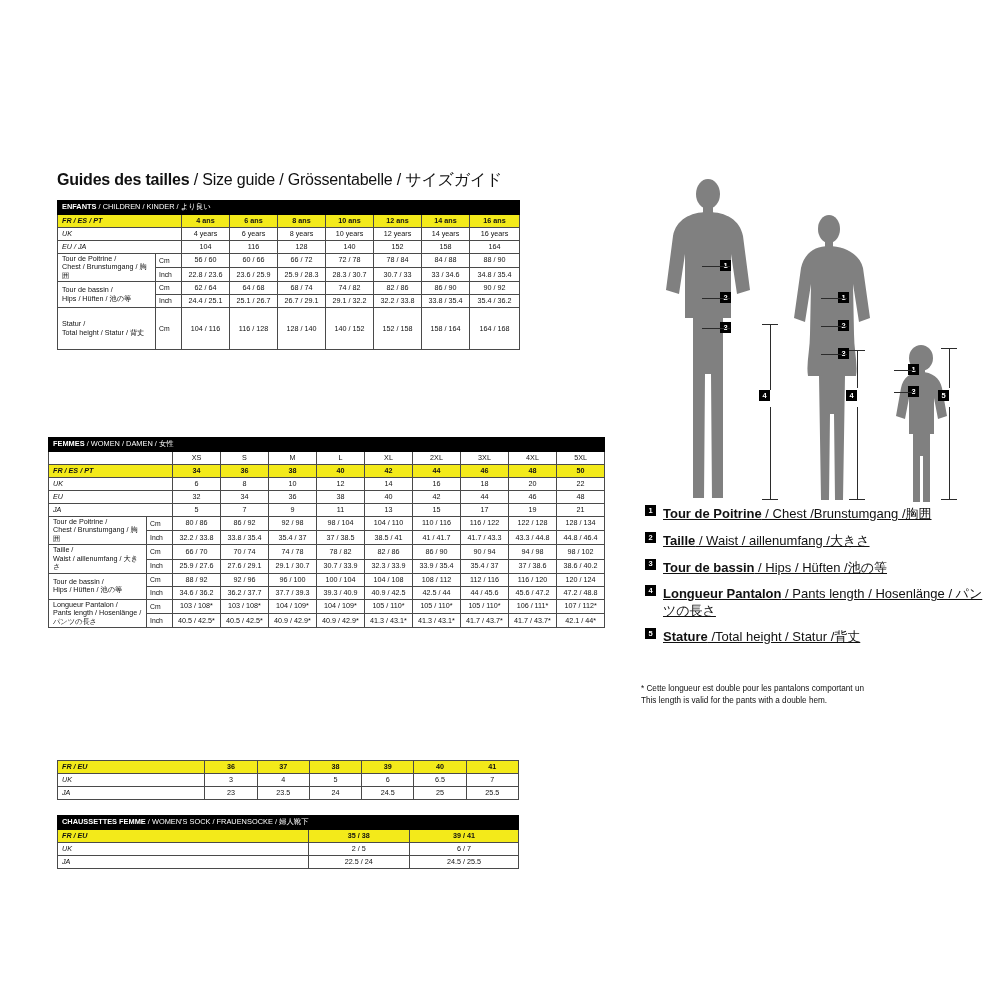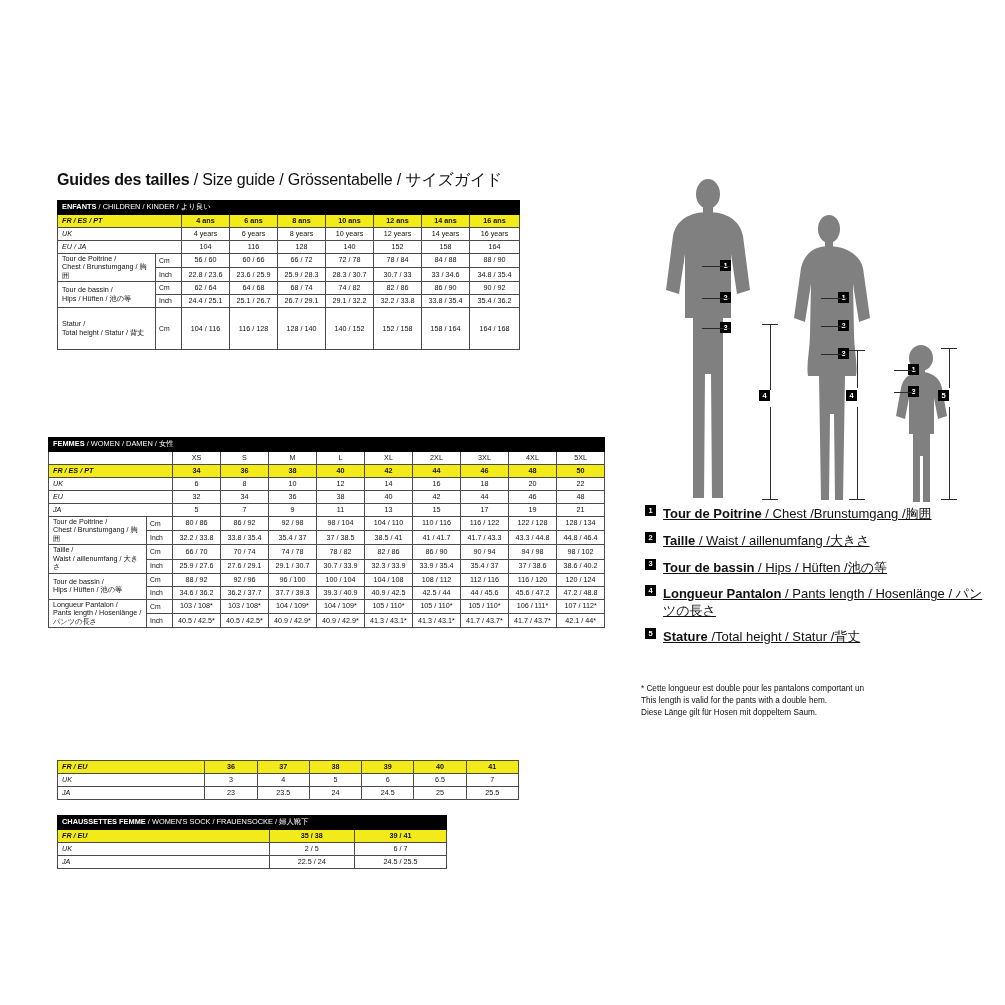--- a/index.html
+++ b/index.html
@@ -433,21 +433,21 @@
         <td>23</td>
         <td>23.5</td>
         <td>24</td>
         <td>24.5</td>
         <td>25</td>
         <td>25.5</td>
       </tr>
     </tbody>
   </table>
 
-  <table class="tbl" id="socks-table" style="left:57px; top:815px; width:390px;">
+  <table class="tbl" id="socks-table" style="left:57px; top:815px; width:462px;">
     <colgroup>
       <col style="width:124px">
         <col style="width:50px">
         <col style="width:54px">
     </colgroup>
     <tbody>
       <tr class="hdr">
         <td colspan="3">
           <b>CHAUSSETTES FEMME</b><span class="lite"> / WOMEN'S SOCK / FRAUENSOCKE / 婦人靴下</span>
         </td>
@@ -557,16 +557,15 @@
       <div class="numbox">5</div>
       <div class="legend-txt">
         <b>Stature</b><span> /Total height / Statur /背丈</span>
       </div>
     </div>
   </div>
 
   <div class="footnote">
     <div>* Cette longueur est double pour les pantalons comportant un</div>
     <div>This length is valid for the pants with a double hem.</div>
-    <div>Diese Länge gilt für Hosen mit doppeltem Saum.</div>
   </div>
 
 </div>
 
 </body></html>

